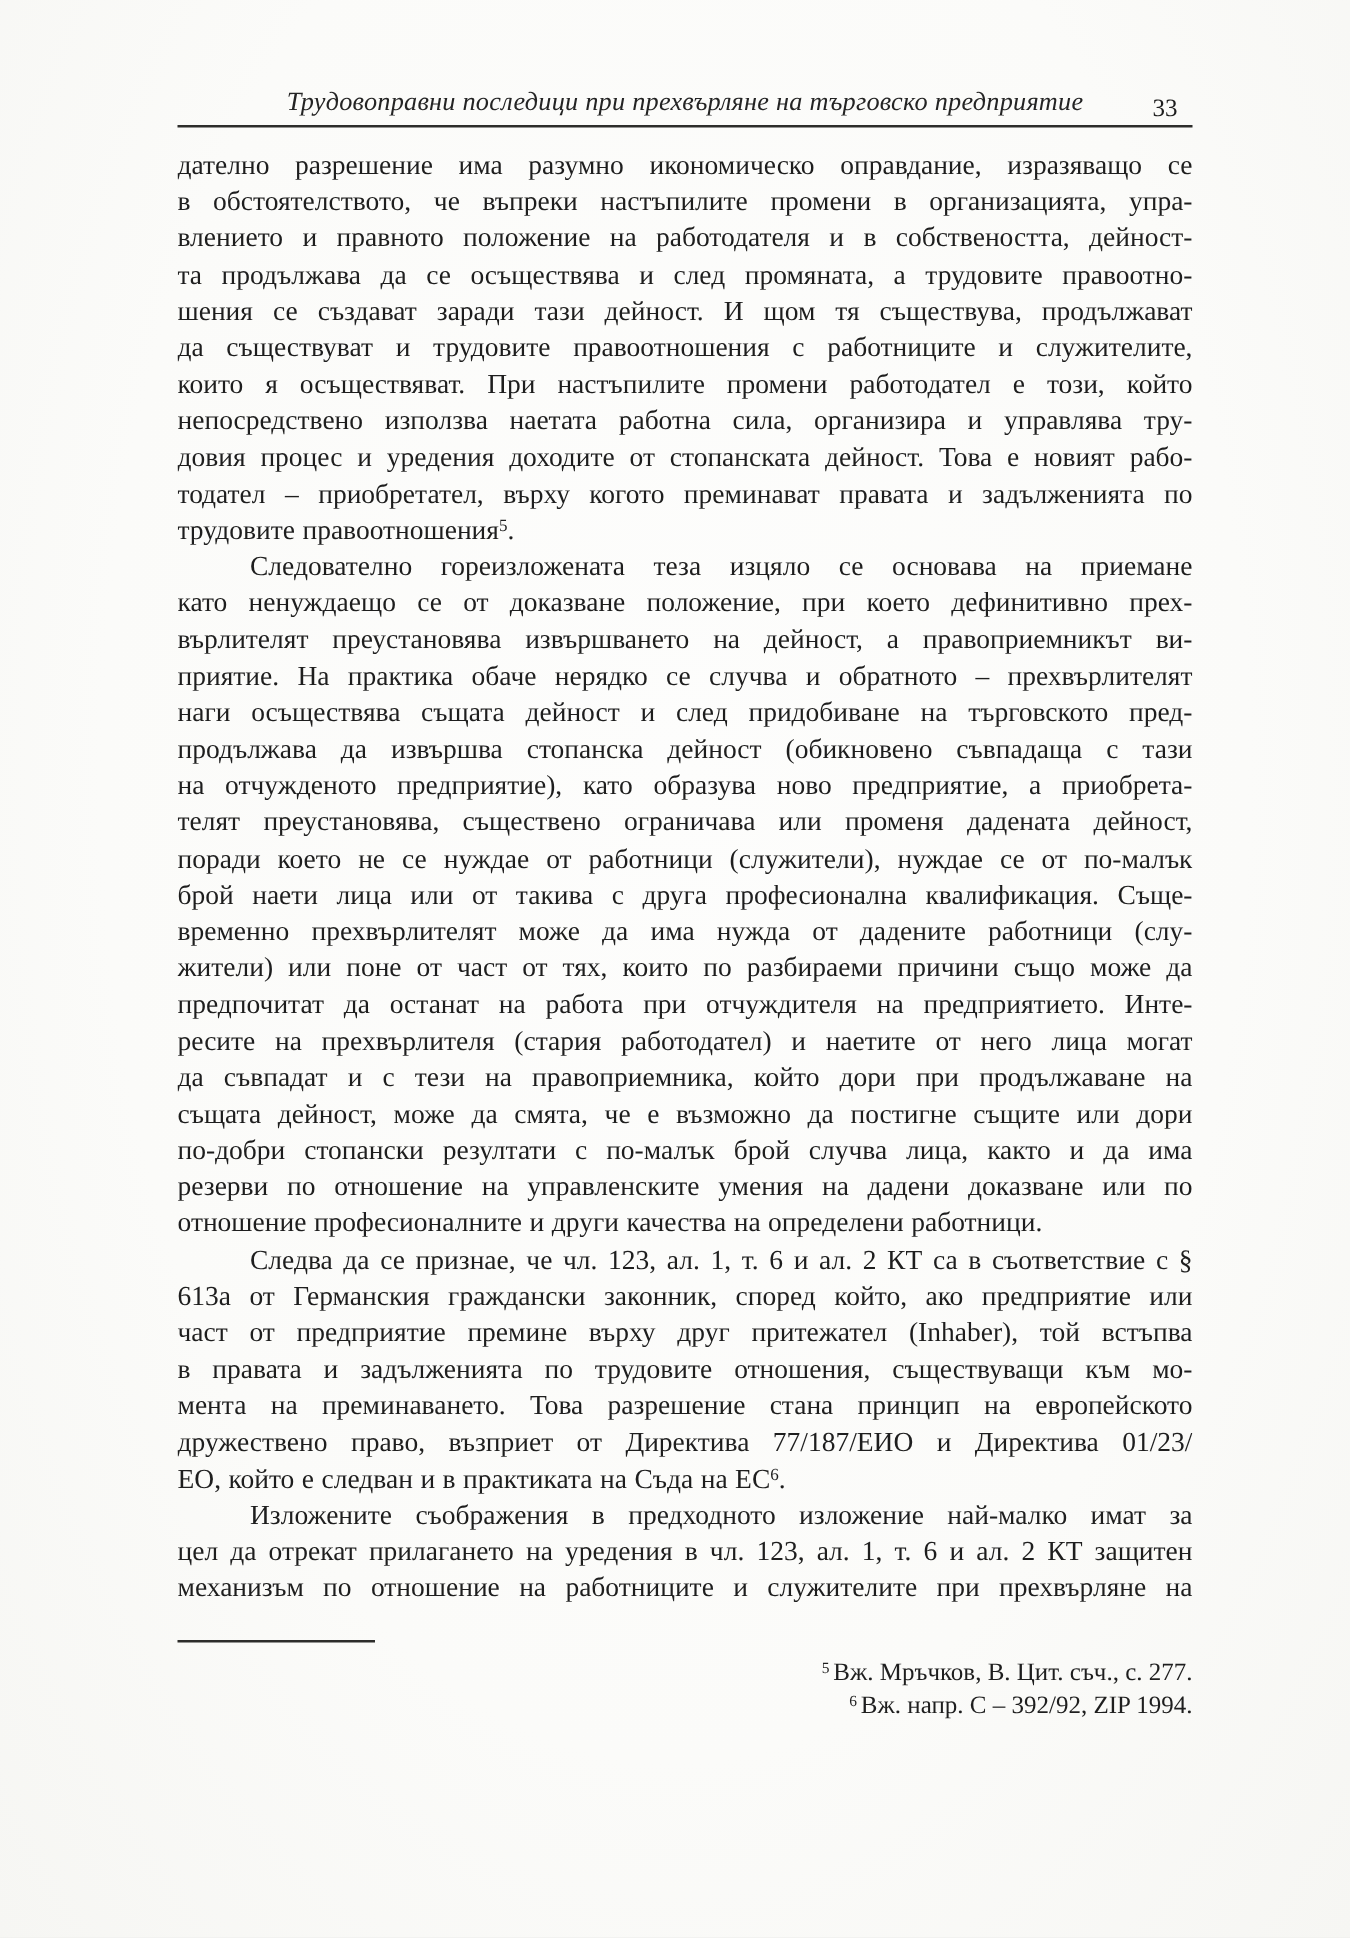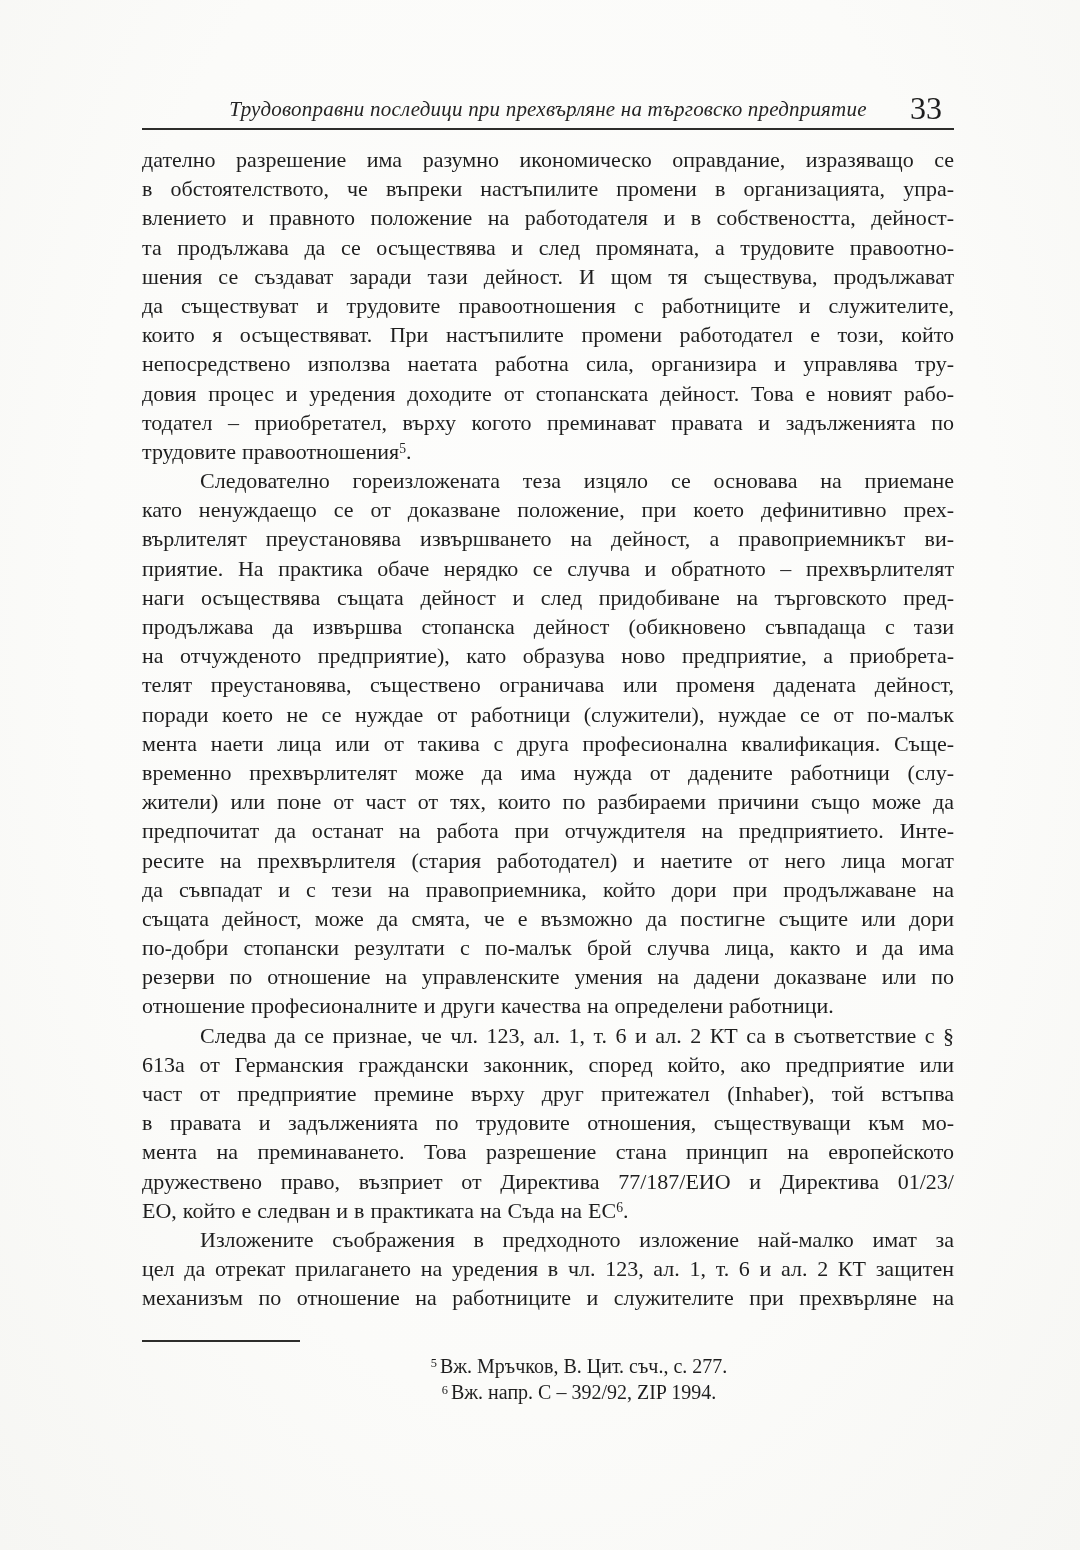--- a/index.html
+++ b/index.html
@@ -20,38 +20,38 @@
   }
   .content {
     position: absolute;
     left: 142px;
     width: 812px;
     top: 0;
   }
   
   .header-row {
     position: relative;
-    margin-top: 90px;
+    margin-top: 62px;
     height: 34px;
   }
   .running-title {
     position: absolute;
     left: 0; right: 0;
     bottom: 2px;
     text-align: center;
     font-style: italic;
     font-size: 21px;
     letter-spacing: 0.2px;
     color: #242424;
   }
   .page-number {
     position: absolute;
     right: 12px;
     bottom: -3px;
-    font-size: 32px;
+    font-size: 20px;
     color: #1d1d1d;
   }
   .header-rule {
     height: 2px;
     background: #2d2d2b;
     margin-top: 4px;
   }
   
   .body-text {
     margin-top: 15px;
@@ -83,21 +83,21 @@
     margin-top: 27px;
   }
   .footnotes {
     margin-top: 11px;
     padding-left: 62px;
   }
   .footnote-line {
     font-size: 20px;
     line-height: 26.5px;
     color: #1e1e1e;
-    text-align: center;
+    text-align: right;
   }
   .footnote-line sup.fn-ref { margin-right: 3px; }
 </style>
 </head>
 <body>
 
 <div class="page">
   <div class="content">
 
     <div class="header-row">
@@ -123,21 +123,21 @@
         <div class="paragraph">
           <div class="line indent">Следователно гореизложената теза изцяло се основава на приемане</div>
           <div class="line">като ненуждаещо се от доказване положение, при което дефинитивно прех-</div>
           <div class="line">върлителят преустановява извършването на дейност, а правоприемникът ви-</div>
           <div class="line">приятие. На практика обаче нерядко се случва и обратното – прехвърлителят</div>
           <div class="line">наги осъществява същата дейност и след придобиване на търговското пред-</div>
           <div class="line">продължава да извършва стопанска дейност (обикновено съвпадаща с тази</div>
           <div class="line">на отчужденото предприятие), като образува ново предприятие, а приобрета-</div>
           <div class="line">телят преустановява, съществено ограничава или променя дадената дейност,</div>
           <div class="line">поради което не се нуждае от работници (служители), нуждае се от по-малък</div>
-          <div class="line">мента наети лица или от такива с друга професионална квалификация. Съще-</div>
+          <div class="line">брой наети лица или от такива с друга професионална квалификация. Съще-</div>
           <div class="line">временно прехвърлителят може да има нужда от дадените работници (слу-</div>
           <div class="line">жители) или поне от част от тях, които по разбираеми причини също може да</div>
           <div class="line">предпочитат да останат на работа при отчуждителя на предприятието. Инте-</div>
           <div class="line">ресите на прехвърлителя (стария работодател) и наетите от него лица могат</div>
           <div class="line">да съвпадат и с тези на правоприемника, който дори при продължаване на</div>
           <div class="line">същата дейност, може да смята, че е възможно да постигне същите или дори</div>
           <div class="line">по-добри стопански резултати с по-малък брой случва лица, както и да има</div>
           <div class="line">резерви по отношение на управленските умения на дадени доказване или по</div>
           <div class="line endline">отношение професионалните и други качества на определени работници.</div>
         </div>

